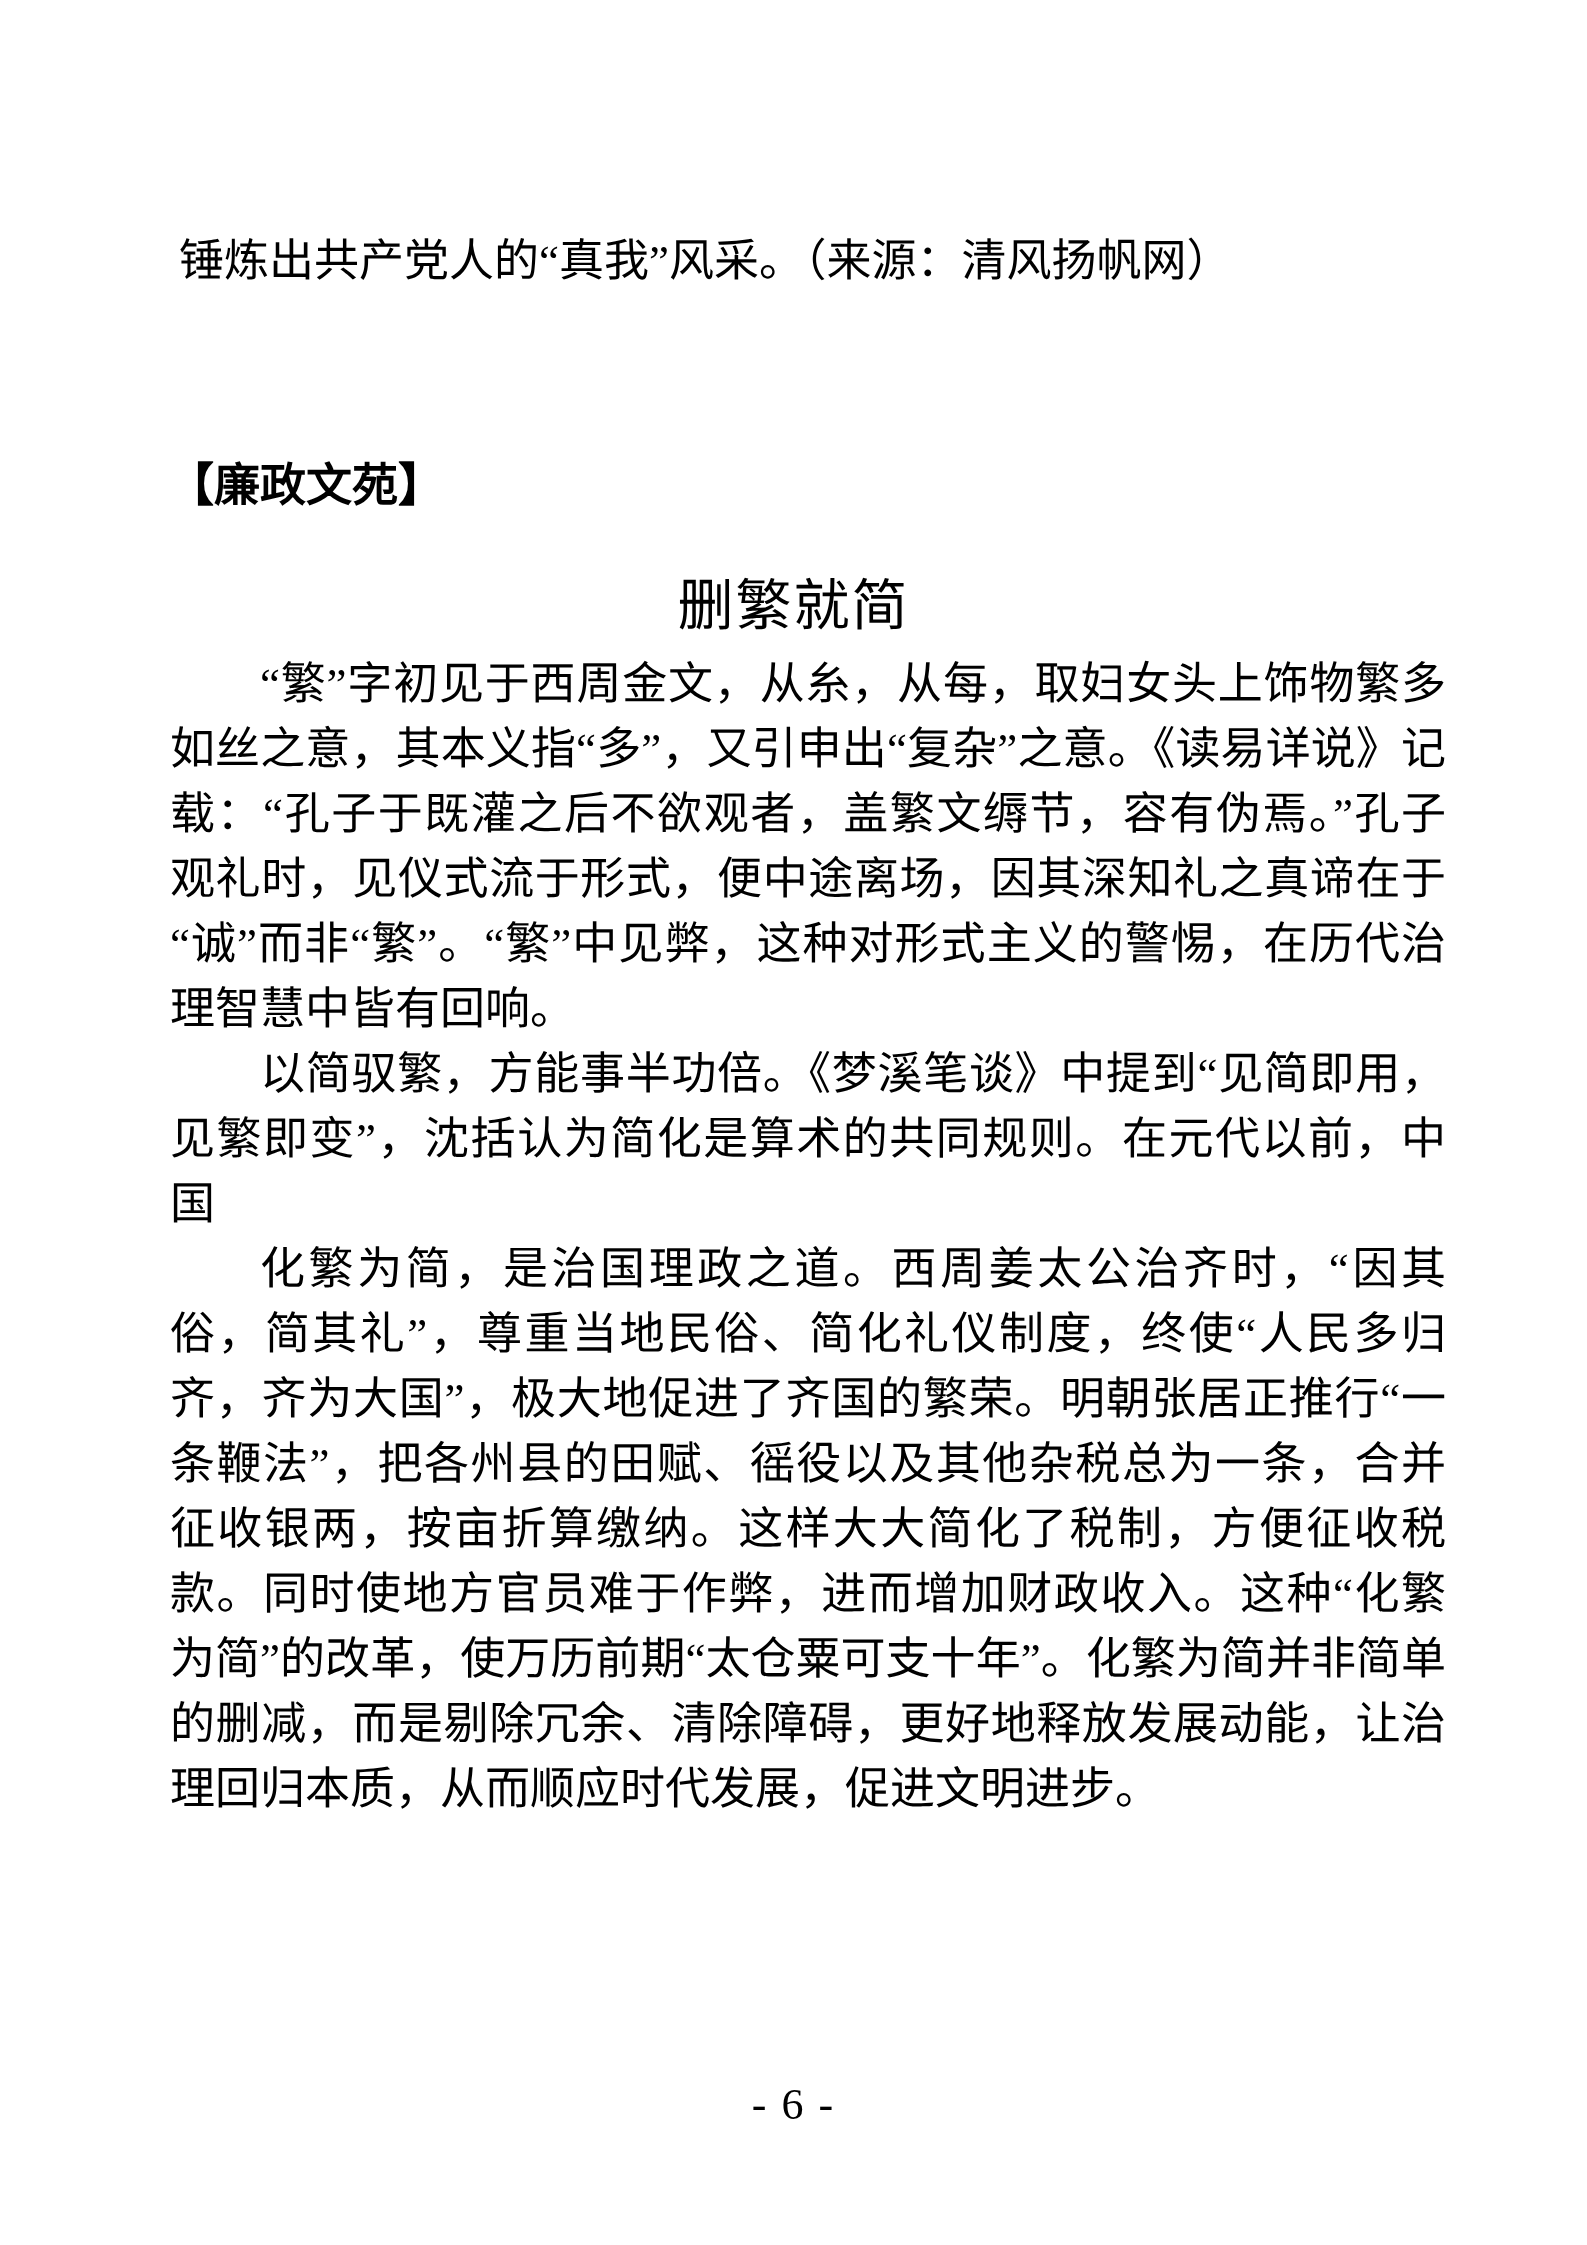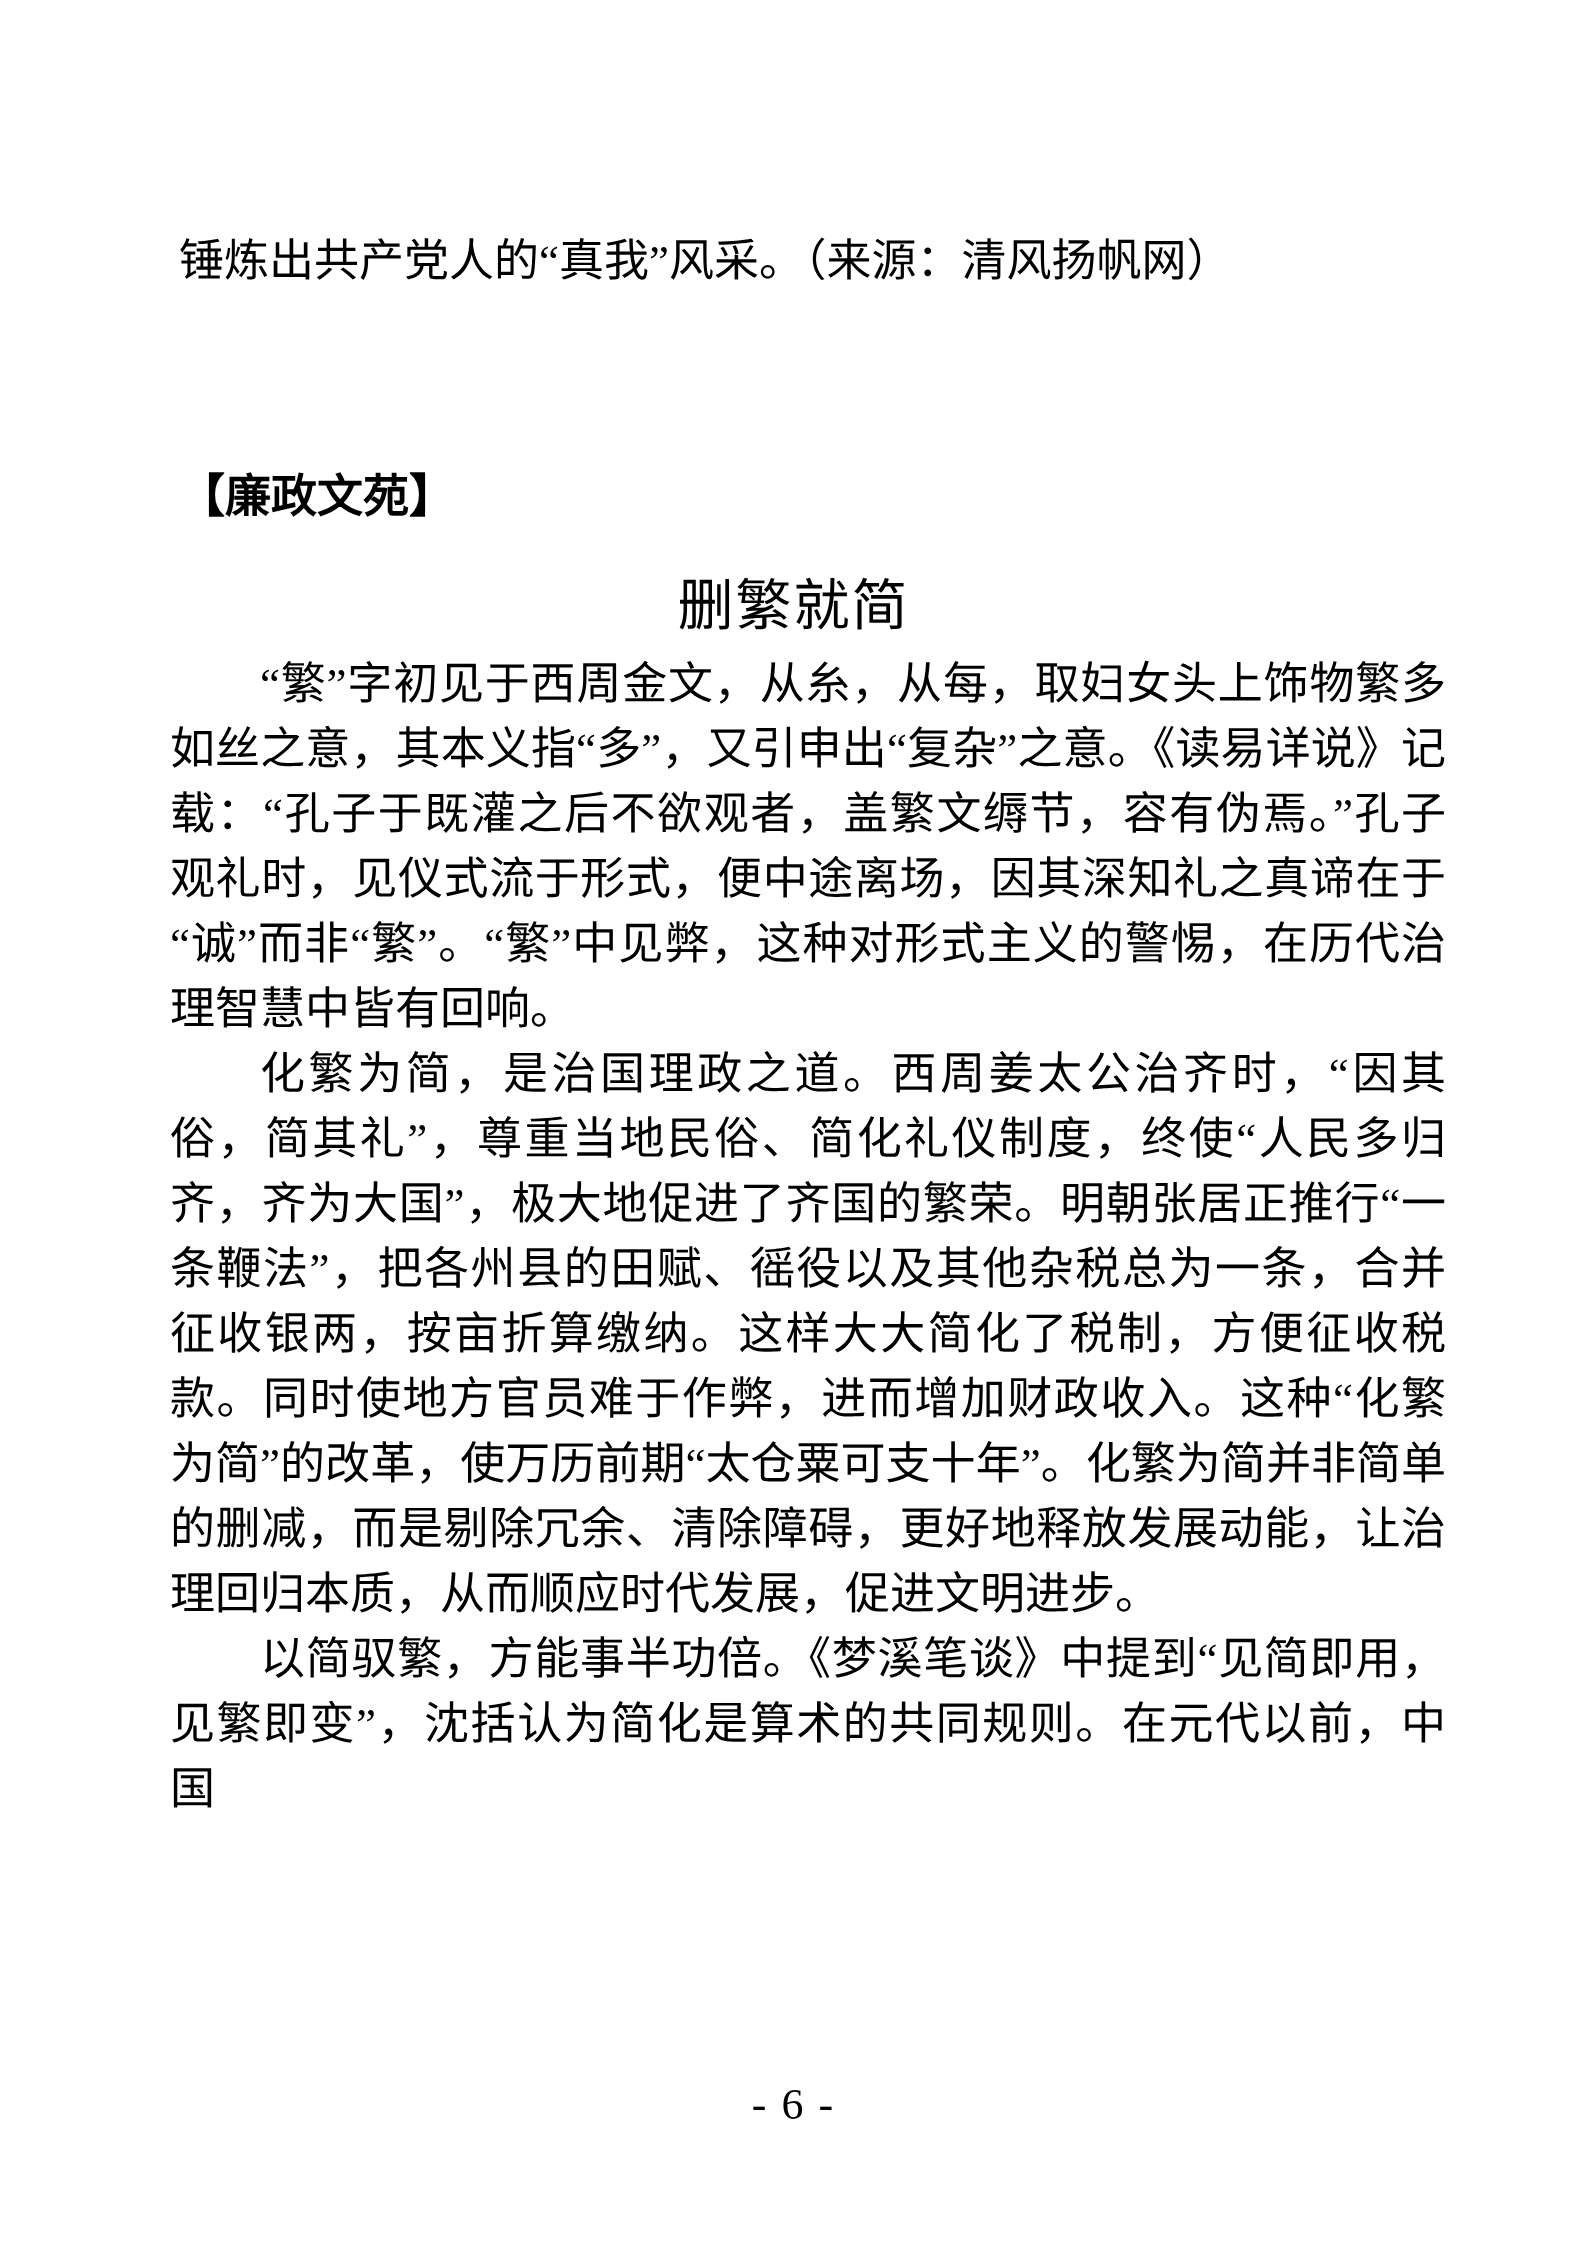--- a/index.html
+++ b/index.html
@@ -24,21 +24,21 @@
     margin: 9px;
     font-size: 45px;
     line-height: 65px;
     text-align: left;
     white-space: normal;
   }
   .section-header {
     position: absolute;
     top: 455px;
     left: 167px;
-    margin: 12px;
+    margin: 1px;
     font-size: 46px;
     line-height: 60px;
     font-weight: bold;
   }
   .article-title {
     position: absolute;
     top: 574px;
     left: 0;
     width: 100%;
     margin: 0;
@@ -80,19 +80,19 @@
 <div class="page">
 
   <p class="continuation">锤炼出共产党人的“真我”风采。（来源：清风扬帆网）</p>
 
   <h3 class="section-header">【廉政文苑】</h3>
 
   <h1 class="article-title">删繁就简</h1>
 
   <div class="article-body">
     <p>“繁”字初见于西周金文，从糸，从每，取妇女头上饰物繁多如丝之意，其本义指“多”，又引申出“复杂”之意。《读易详说》记载：“孔子于既灌之后不欲观者，盖繁文缛节，容有伪焉。”孔子观礼时，见仪式流于形式，便中途离场，因其深知礼之真谛在于“诚”而非“繁”。“繁”中见弊，这种对形式主义的警惕，在历代治理智慧中皆有回响。</p>
+    <p>以简驭繁，方能事半功倍。《梦溪笔谈》中提到“见简即用，见繁即变”，沈括认为简化是算术的共同规则。在元代以前，中国</p>
     <p>化繁为简，是治国理政之道。西周姜太公治齐时，“因其俗，简其礼”，尊重当地民俗、简化礼仪制度，终使“人民多归齐，齐为大国”，极大地促进了齐国的繁荣。明朝张居正推行“一条鞭法”，把各州县的田赋、徭役以及其他杂税总为一条，合并征收银两，按亩折算缴纳。这样大大简化了税制，方便征收税款。同时使地方官员难于作弊，进而增加财政收入。这种“化繁为简”的改革，使万历前期“太仓粟可支十年”。化繁为简并非简单的删减，而是剔除冗余、清除障碍，更好地释放发展动能，让治理回归本质，从而顺应时代发展，促进文明进步。</p>
-    <p>以简驭繁，方能事半功倍。《梦溪笔谈》中提到“见简即用，见繁即变”，沈括认为简化是算术的共同规则。在元代以前，中国</p>
   </div>
 
   <div class="page-number">- 6 -</div>
 
 </div>
 
 </body></html>

